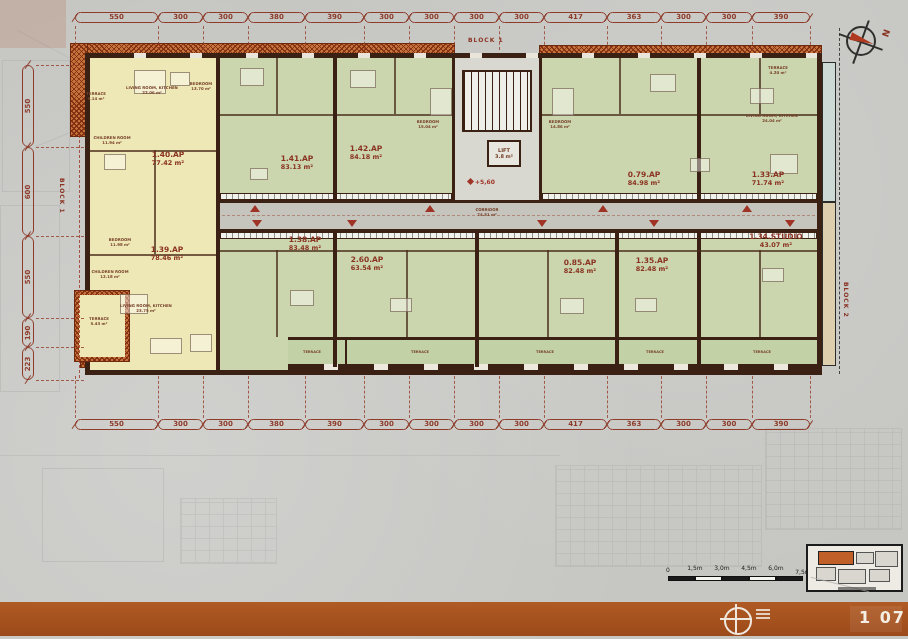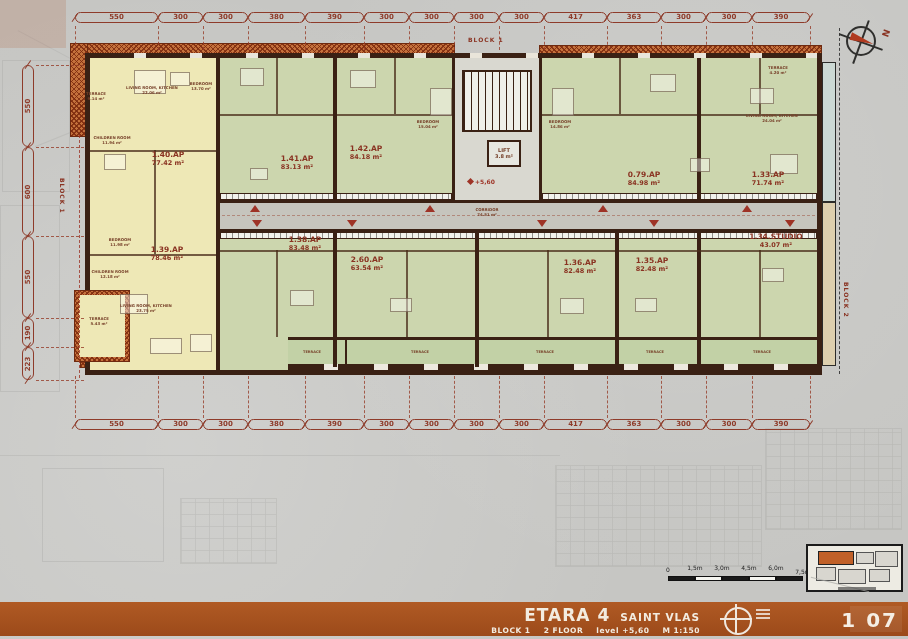--- a/index.html
+++ b/index.html
@@ -67,21 +67,21 @@
   .kp{position:absolute;border:1px solid #555;background:#d8d6cf;}
   .kp.hl{background:#c06028;border-color:#222;}
   
   .titlebar{position:absolute;left:0;width:908px;background:linear-gradient(#b05a24,#9c4a1a);
     color:#f3ece0;}
   .tb-text{position:absolute;right:208px;top:3px;text-align:right;white-space:nowrap;}
   .tb-l1 .proj{font-size:17px;font-weight:bold;letter-spacing:1px;}
   .tb-l1 .loc{font-size:10.5px;font-weight:bold;margin-left:10px;letter-spacing:1px;}
   .tb-l2{font-size:7.5px;font-weight:bold;margin-top:1px;letter-spacing:.5px;}
   .tb-l2 span{margin-left:10px;}
-  .sheet{position:absolute;right:10px;top:6px;font-size:20px;font-weight:bold;color:#f5eee4;letter-spacing:2px;}
+  .sheet{position:absolute;right:2px;top:6px;font-size:16px;font-weight:bold;color:#f5eee4;letter-spacing:2px;}
   .logo-ring{position:absolute;width:24px;height:24px;border:2px solid #f0e8df;border-radius:50%;}
   .logo-line{position:absolute;background:#f0e8df;}
   .minitext{position:absolute;background:rgba(240,232,223,.85);}
   .dash-blk{position:absolute;width:0;border-left:1.5px dashed #2b2b2b;opacity:.85;}
   .dash-red{position:absolute;width:0;border-left:1px dashed #9e3326;opacity:.8;}
 </style>
 </head>
 <body>
 
 <div class="page">
@@ -332,21 +332,21 @@
       </div>
       <div class="apt" style="left: 305px; top: 243px;">
         <div class="id">1.38.AP</div>
         <div class="ar">83.48 m²</div>
       </div>
       <div class="apt" style="left: 367px; top: 263px;">
         <div class="id">2.60.AP</div>
         <div class="ar">63.54 m²</div>
       </div>
       <div class="apt" style="left: 580px; top: 266px;">
-        <div class="id">1.36.AP</div>
+        <div class="id">0.85.AP</div>
         <div class="ar">82.48 m²</div>
       </div>
       <div class="apt" style="left: 652px; top: 264px;">
         <div class="id">1.35.AP</div>
         <div class="ar">82.48 m²</div>
       </div>
       <div class="apt" style="left: 776px; top: 240px;">
         <div class="id">1.34.STUDIO</div>
         <div class="ar">43.07 m²</div>
       </div>
@@ -417,31 +417,20 @@
     <div class="kp" style="left:48px;top:6px;width:16px;height:10px;"></div>
     <div class="kp" style="left:67px;top:5px;width:21px;height:14px;"></div>
     <div class="kp" style="left:8px;top:21px;width:18px;height:12px;"></div>
     <div class="kp" style="left:30px;top:23px;width:26px;height:13px;"></div>
     <div class="kp" style="left:61px;top:23px;width:19px;height:11px;"></div>
     <div class="skline" style="left:2px;top:38px;width:60px;height:1px;transform:rotate(14deg);opacity:.7;"></div>
     <div class="skline" style="left:30px;top:41px;width:38px;height:2.5px;background:#444;opacity:.65;"></div>
   </div>
 
   <div class="titlebar" style="top:602px;height:34px;">
-    <div class="tb-text">
-      <div class="tb-l1">
-        <span class="proj">ETARA 4</span><span class="loc">SAINT VLAS</span>
-      </div>
-      <div class="tb-l2">
-        <span style="margin-left:0;">BLOCK 1</span>
-        <span>2 FLOOR</span>
-        <span>level +5,60</span>
-        <span>M 1:150</span>
-      </div>
-    </div>
     <div class="logo-ring" style="left:724px;top:5px;"></div>
     <div class="logo-line" style="left:720px;top:16px;width:32px;height:1.5px;"></div>
     <div class="logo-line" style="left:735px;top:2px;width:1.5px;height:30px;"></div>
     <div class="minitext" style="left:756px;top:7px;width:14px;height:2px;"></div>
     <div class="minitext" style="left:756px;top:11px;width:14px;height:2px;"></div>
     <div class="minitext" style="left:756px;top:15px;width:14px;height:2px;"></div>
     <div class="fill" style="right:6px;top:4px;width:52px;height:26px;background:rgba(255,255,255,.08);"></div>
     <div class="sheet">1 07</div>
   </div>
 

